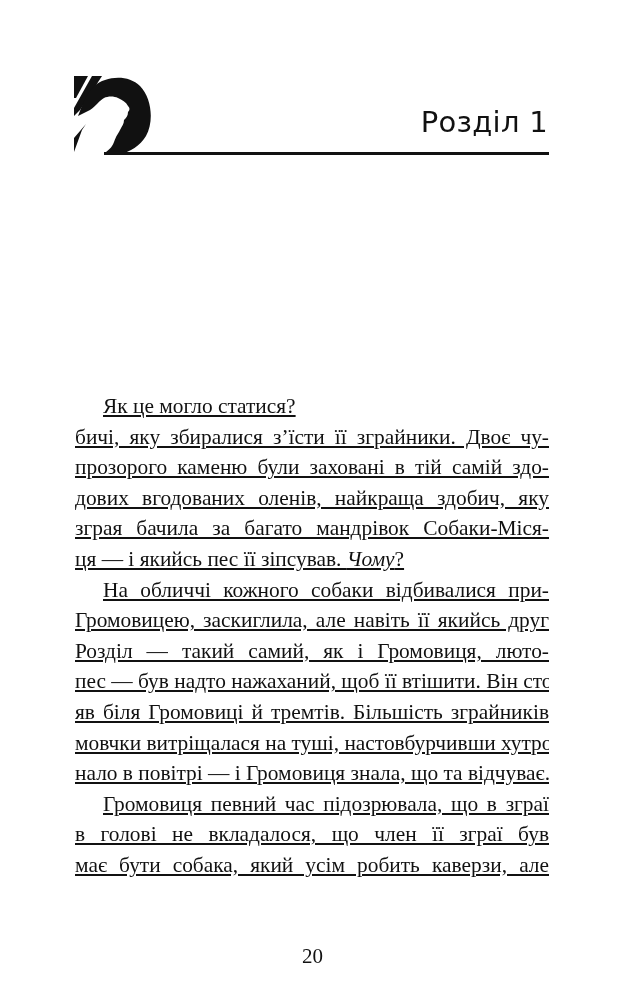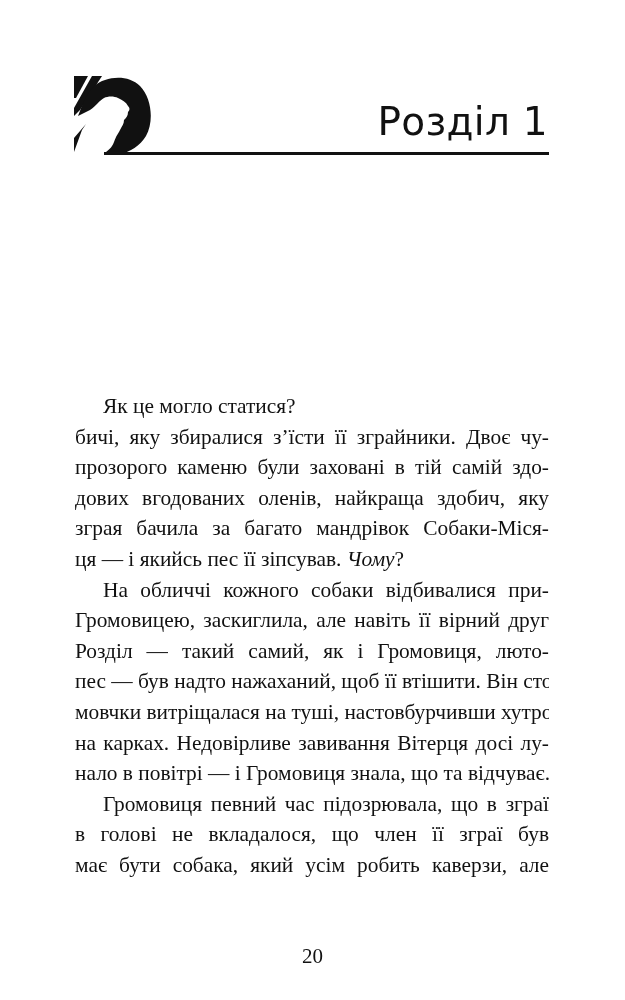--- a/index.html
+++ b/index.html
@@ -26,21 +26,21 @@
     left: 72px;
     top: 72px;
     width: 80px;
     height: 84px;
   }
   .chapter-title {
     position: absolute;
     right: 77px;
     top: 99px;
     font-family: "DejaVu Sans", sans-serif;
-    font-size: 39px;
+    font-size: 29px;
     font-weight: normal;
     letter-spacing: 0.3px;
     line-height: 46px;
     color: #111111;
     margin: 0;
     white-space: nowrap;
   }
   .chapter-rule {
     position: absolute;
     left: 118px;
@@ -59,20 +59,21 @@
     line-height: 30.6px;
     color: #111111;
   }
   .line {
     display: block;
     height: 30.6px;
     white-space: nowrap;
     text-align: justify;
     text-align-last: justify;
     overflow: hidden;
+    text-decoration: underline;
   }
   .line.indent { padding-left: 28px; }
   .line.last { text-align-last: left; }
   .line em { font-style: italic; }
   .page-number {
     position: absolute;
     left: 0;
     width: 625px;
     top: 944px;
     text-align: center;
@@ -115,25 +116,25 @@
   <div class="chapter-rule"></div>
 
   <div class="body-text">
     <span class="line indent last">Як це могло статися?</span>
     <span class="line">бичі, яку збиралися з’їсти її зграйники. Двоє чу-</span>
     <span class="line">прозорого каменю були заховані в тій самій здо-</span>
     <span class="line">дових вгодованих оленів, найкраща здобич, яку</span>
     <span class="line">зграя бачила за багато мандрівок Собаки-Міся-</span>
     <span class="line last"><span>ця — і якийсь пес її зіпсував. </span><em>Чому</em><span>?</span></span>
     <span class="line indent">На обличчі кожного собаки відбивалися при-</span>
-    <span class="line">Громовицею, заскиглила, але навіть її вірний друг</span>
+    <span class="line">Громовицею, заскиглила, але навіть її якийсь друг</span>
     <span class="line">Розділ — такий самий, як і Громовиця, люто-</span>
     <span class="line">пес — був надто нажаханий, щоб її втішити. Він сто-</span>
+    <span class="line">яв біля Громовиці й тремтів. Більшість зграйників</span>
     <span class="line">мовчки витріщалася на туші, настовбурчивши хутро</span>
-    <span class="line">на карках. Недовірливе завивання Вітерця досі лу-</span>
     <span class="line">нало в повітрі — і Громовиця знала, що та відчуває.</span>
     <span class="line indent">Громовиця певний час підозрювала, що в зграї</span>
     <span class="line">в голові не вкладалося, що член її зграї був</span>
     <span class="line">має бути собака, який усім робить каверзи, але</span>
   </div>
 
   <div class="page-number">20</div>
 </div>
 
 </body></html>

